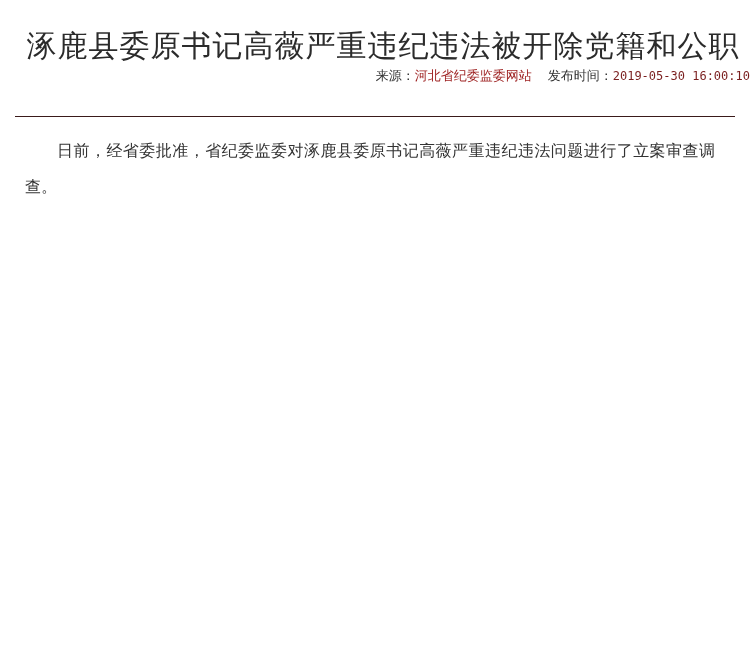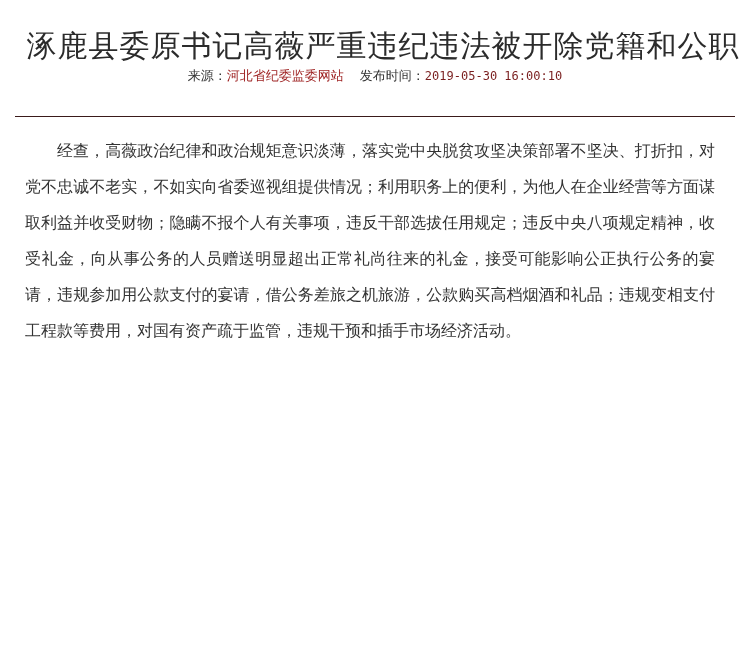--- a/index.html
+++ b/index.html
@@ -33,21 +33,21 @@
       color: #2b2b2b;
       letter-spacing: 1px;
       margin: 8px;
       font-weight: normal;
     }
     .meta {
       position: absolute;
       left: 0;
       top: 66px;
       width: 750px;
-      text-align: center;
+      text-align: right;
       font-size: 13px;
       line-height: 20px;
       color: #333333;
     }
     .meta .label { color: #333333; }
     .meta .source-link {
       color: #9b1b1b;
       text-decoration: none;
     }
     .meta .gap { display: inline-block; width: 16px; }
@@ -86,15 +86,15 @@
 <div class="article">
   <h1 class="title">涿鹿县委原书记高薇严重违纪违法被开除党籍和公职</h1>
 
   <div class="meta">
     <span class="label">来源：</span><a class="source-link">河北省纪委监委网站</a><span class="gap"></span><span class="label">发布时间：</span><span class="date">2019-05-30 16:00:10</span>
   </div>
 
   <div class="divider"></div>
 
   <div class="content">
-    <p>经查，高薇政治纪律和政治规矩意识淡薄，落实党中央脱贫攻坚决策部署不坚决、打折扣，对党不忠诚不老实，不如实向省委巡视组提供情况；利用职务上的便利，为他人在企业经营等方面谋取利益并收受财物；隐瞒不报个人有关事项，违反干部选拔任用规定；违反中央八项规定精神，收受礼金，向从事公务的人员赠送明显超出正常礼尚往来的礼金，接受可能影响公正执行公务的宴请，违规参加用公款支付的宴请，借公务差旅之机旅游，公款购买高档烟酒和礼品；违规变相支付工程款等费用，对国有资产疏于监管，违规干预和插手市场经济活动。</p>
+    <p>日前，经省委批准，省纪委监委对涿鹿县委原书记高薇严重违纪违法问题进行了立案审查调查。</p>
   </div>
 </div>
 
 </body></html>

